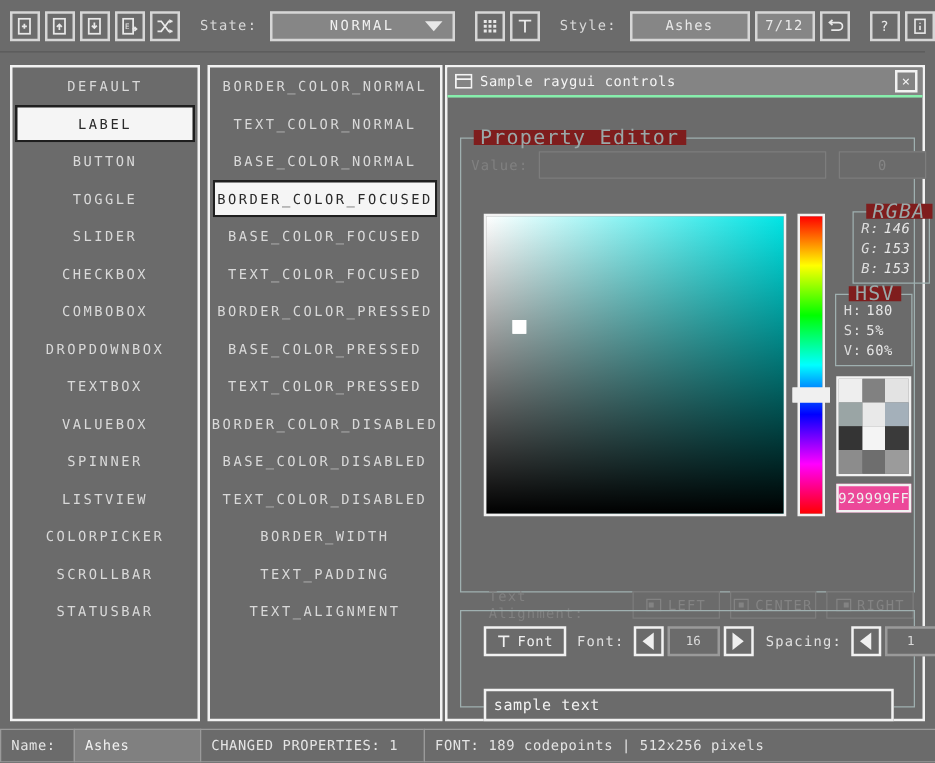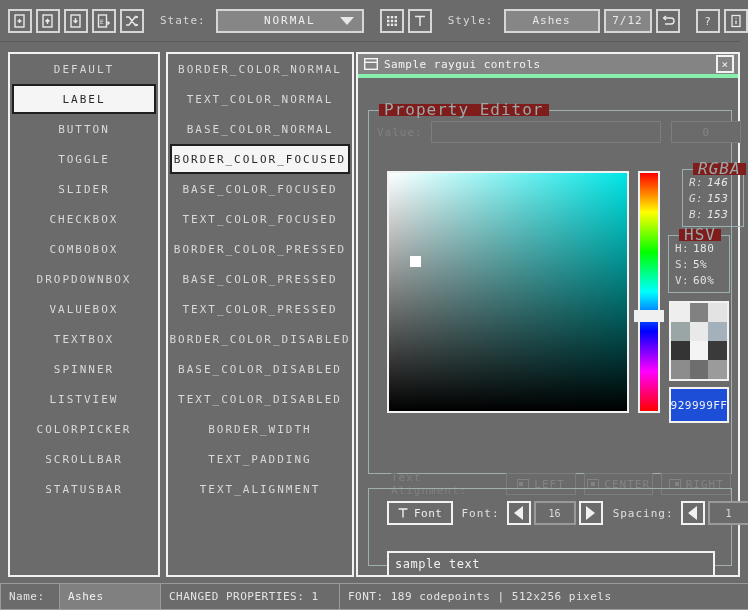--- a/index.html
+++ b/index.html
@@ -63,21 +63,21 @@
   .list-item.sel{
     background:#f5f5f5;color:#2a2a2a;border:2px solid #1f1f1f;
   }
 
   
   .window{
     position:absolute;left:356px;top:52px;width:384px;height:525px;
     border:2px solid #f2f2f2;background:#6b6b6b;box-sizing:border-box;
   }
   .win-title{
-    height:24px;background:#848484;border-bottom:4px solid #86efac;
+    height:24px;background:#848484;border-bottom:2px solid #86efac;
     display:flex;align-items:center;padding:0 4px;box-sizing:border-box;
     color:#f4f4f4;font-size:11px;letter-spacing:0.5px;
   }
   .win-title .t-ico{margin:0 6px 0 2px;display:flex;}
   .win-close{
     margin-left:auto;width:18px;height:18px;border:2px solid #f2f2f2;
     display:flex;align-items:center;justify-content:center;color:#f4f4f4;
     font-size:11px;line-height:1;box-sizing:border-box;
   }
   .win-body{position:relative;width:100%;height:499px;}
@@ -131,22 +131,22 @@
   }
   .chan .k{width:14px;color:#dcdcdc;}
   .chan .v{margin-left:4px;color:#e6e6e6;}
 
   .swatches{
     position:absolute;left:300px;top:190px;width:60px;height:80px;
     border:2px solid #f2f2f2;box-sizing:border-box;
     display:grid;grid-template-columns:repeat(3,1fr);grid-template-rows:repeat(4,1fr);
   }
   .hexbox{
-    position:absolute;left:300px;top:276px;width:60px;height:36px;
-    border:2px solid #f2f2f2;box-sizing:border-box;background:#1d4ed8;
+    position:absolute;left:300px;top:276px;width:60px;height:23px;
+    border:2px solid #f2f2f2;box-sizing:border-box;background:#ec4899;
     display:flex;align-items:center;justify-content:center;
     color:#f0f0f0;font-size:11px;letter-spacing:0.5px;
   }
 
   
   .align-row{position:absolute;left:22px;top:360px;display:flex;align-items:center;gap:8px;}
   .align-btn{
     width:74px;height:22px;border:1px solid #7d7d7d;background:#6b6b6b;
     display:flex;align-items:center;justify-content:center;gap:5px;
     color:#838383;font-size:11px;letter-spacing:1px;box-sizing:border-box;
@@ -327,24 +327,24 @@
       <div class="list-item">
         <span>CHECKBOX</span>
       </div>
       <div class="list-item">
         <span>COMBOBOX</span>
       </div>
       <div class="list-item">
         <span>DROPDOWNBOX</span>
       </div>
       <div class="list-item">
+        <span>TEXTBOX</span>
+      </div>
+      <div class="list-item">
         <span>VALUEBOX</span>
-      </div>
-      <div class="list-item">
-        <span>TEXTBOX</span>
       </div>
       <div class="list-item">
         <span>SPINNER</span>
       </div>
       <div class="list-item">
         <span>LISTVIEW</span>
       </div>
       <div class="list-item">
         <span>COLORPICKER</span>
       </div>

